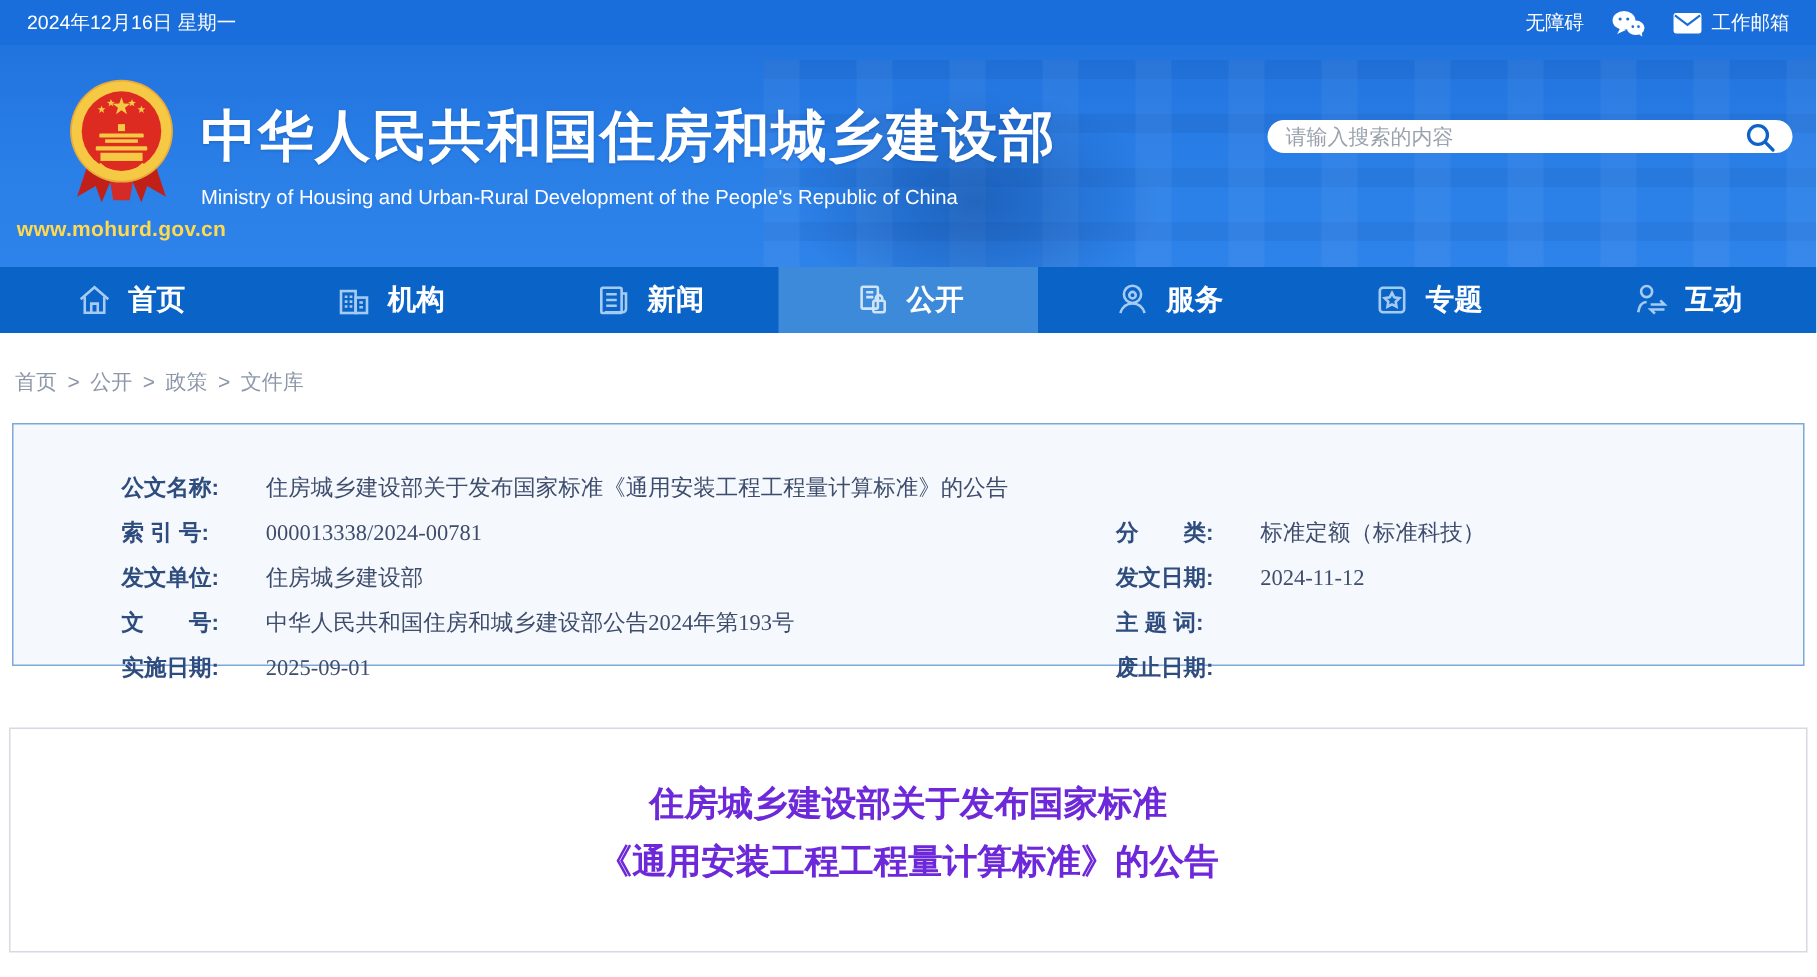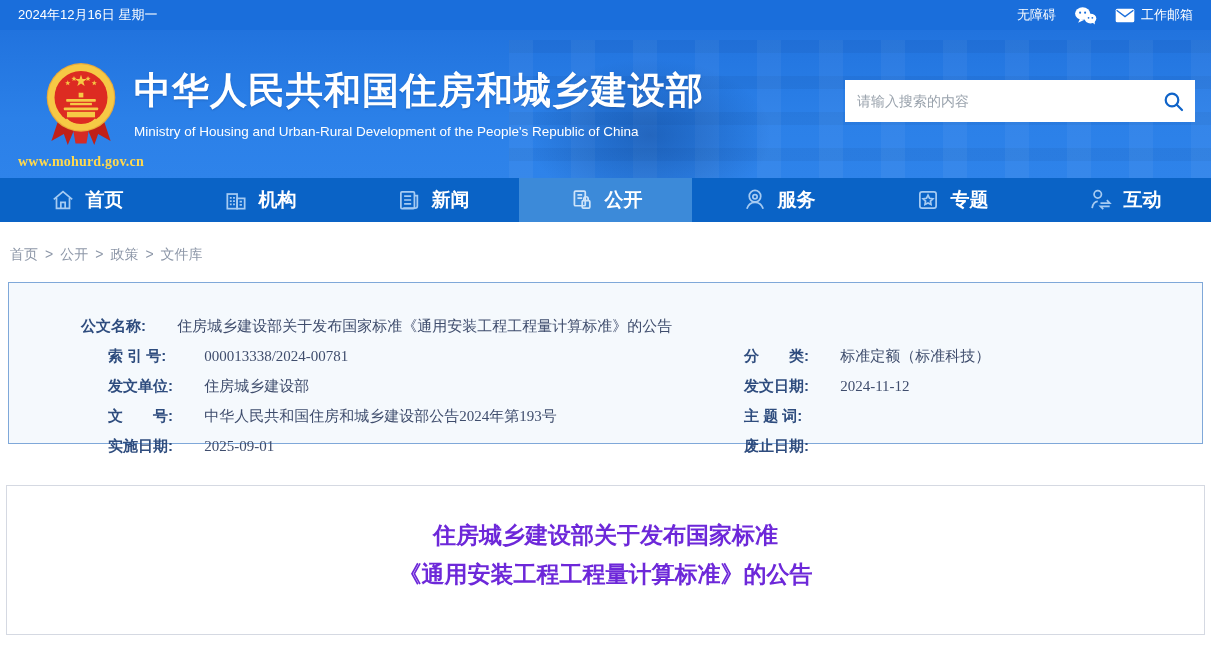--- a/index.html
+++ b/index.html
@@ -27,29 +27,29 @@
       repeating-linear-gradient(90deg, rgba(255,255,255,0.08) 0 24px, transparent 24px 62px),
       repeating-linear-gradient(180deg, rgba(8,40,96,0.12) 0 13px, transparent 13px 36px);
     opacity:.55; pointer-events:none;
   }
   
   .header::after {
     content:""; position:absolute; left:530px; top:30px; width:240px; height:150px;
     background:radial-gradient(ellipse at center, rgba(6,50,120,.38) 0%, rgba(6,50,120,.15) 45%, transparent 72%);
     pointer-events:none;
   }
-  .logo-block { position:absolute; left:6px; top:30px; width:150px; text-align:center; cursor:pointer; z-index:2;font-family:Liberation Serif, serif; }
+  .logo-block { position:absolute; left:6px; top:20px; width:150px; text-align:center; cursor:pointer; z-index:2; }
   .site-url { margin-top:2px; color:#ffd94e; font-weight:bold; font-size:14px; letter-spacing:.2px; }
   .title-block { position:absolute; left:134px; top:36px; z-index:2; color:#fff; }
   .site-title { font-size:37px; font-weight:bold; letter-spacing:1px; text-shadow:0 1px 2px rgba(0,40,100,.25); }
   .site-subtitle { font-size:13.5px; margin-top:8px; font-weight:normal; }
 
   .search-box {
-    position:absolute; right:16px; top:50px; width:350px; height:42px;
-    background:#fff; display:flex; align-items:center; z-index:2;
+    position:absolute; right:16px; top:50px; width:350px; height:22px;
+    background:#fff; display:flex; align-items:center; z-index:2;border-radius:13px;
   }
   .search-input {
     flex:1; border:none; outline:none; height:100%; padding:0 12px;
     font-size:14px; color:#333; background:transparent;
     font-family:"Liberation Sans",sans-serif;
   }
   .search-input::placeholder { color:#9aa3ad; }
   .search-btn { width:44px; height:100%; border:none; background:transparent; cursor:pointer;
     display:flex; align-items:center; justify-content:center; }
 
@@ -69,21 +69,21 @@
   }
   .breadcrumb a { color:#8d97a8; text-decoration:none; cursor:pointer; }
   .crumb-sep { color:#8d97a8; }
 
   
   .infobox {
     margin:0 8px; height:162px; background:#f5f9fd; border:1px solid #7fa8d9;
     padding:28px 30px 0 72px; font-size:15px; color:#44506b;
   }
   .info-row-full { line-height:30px; white-space:nowrap; }
-  .info-grid { display:grid; grid-template-columns:1fr 428px;margin-left:27px; }
+  .info-grid { display:grid; grid-template-columns:1fr 428px; }
   .info-field { line-height:30px; white-space:nowrap; }
   .f-label { display:inline-block; min-width:92px; font-weight:bold; color:#2e4c7e;
     font-family:"Liberation Sans","DejaVu Sans",sans-serif; }
   .f-value { color:#3f4d6d; font-family:"Liberation Serif","DejaVu Serif",serif; }
 
   
   .articlebox {
     margin:41px 6px 0 6px; height:150px; background:#fff; border:1px solid #d5d9e2;
     padding-top:30px;
   }

